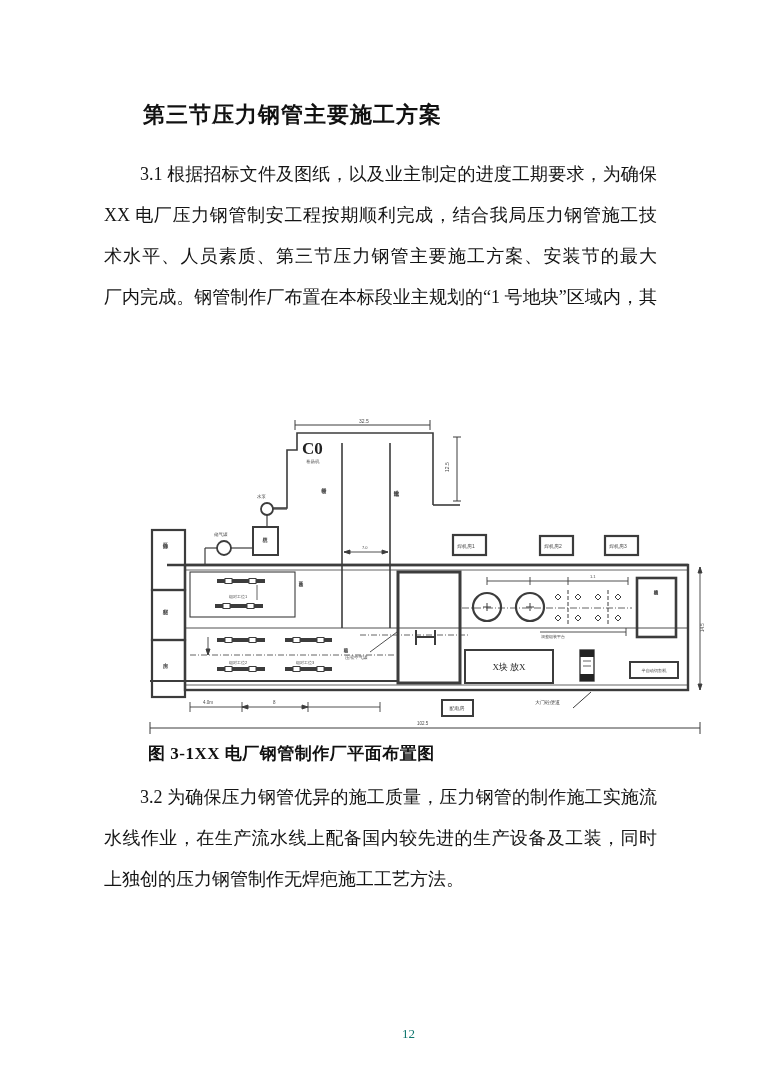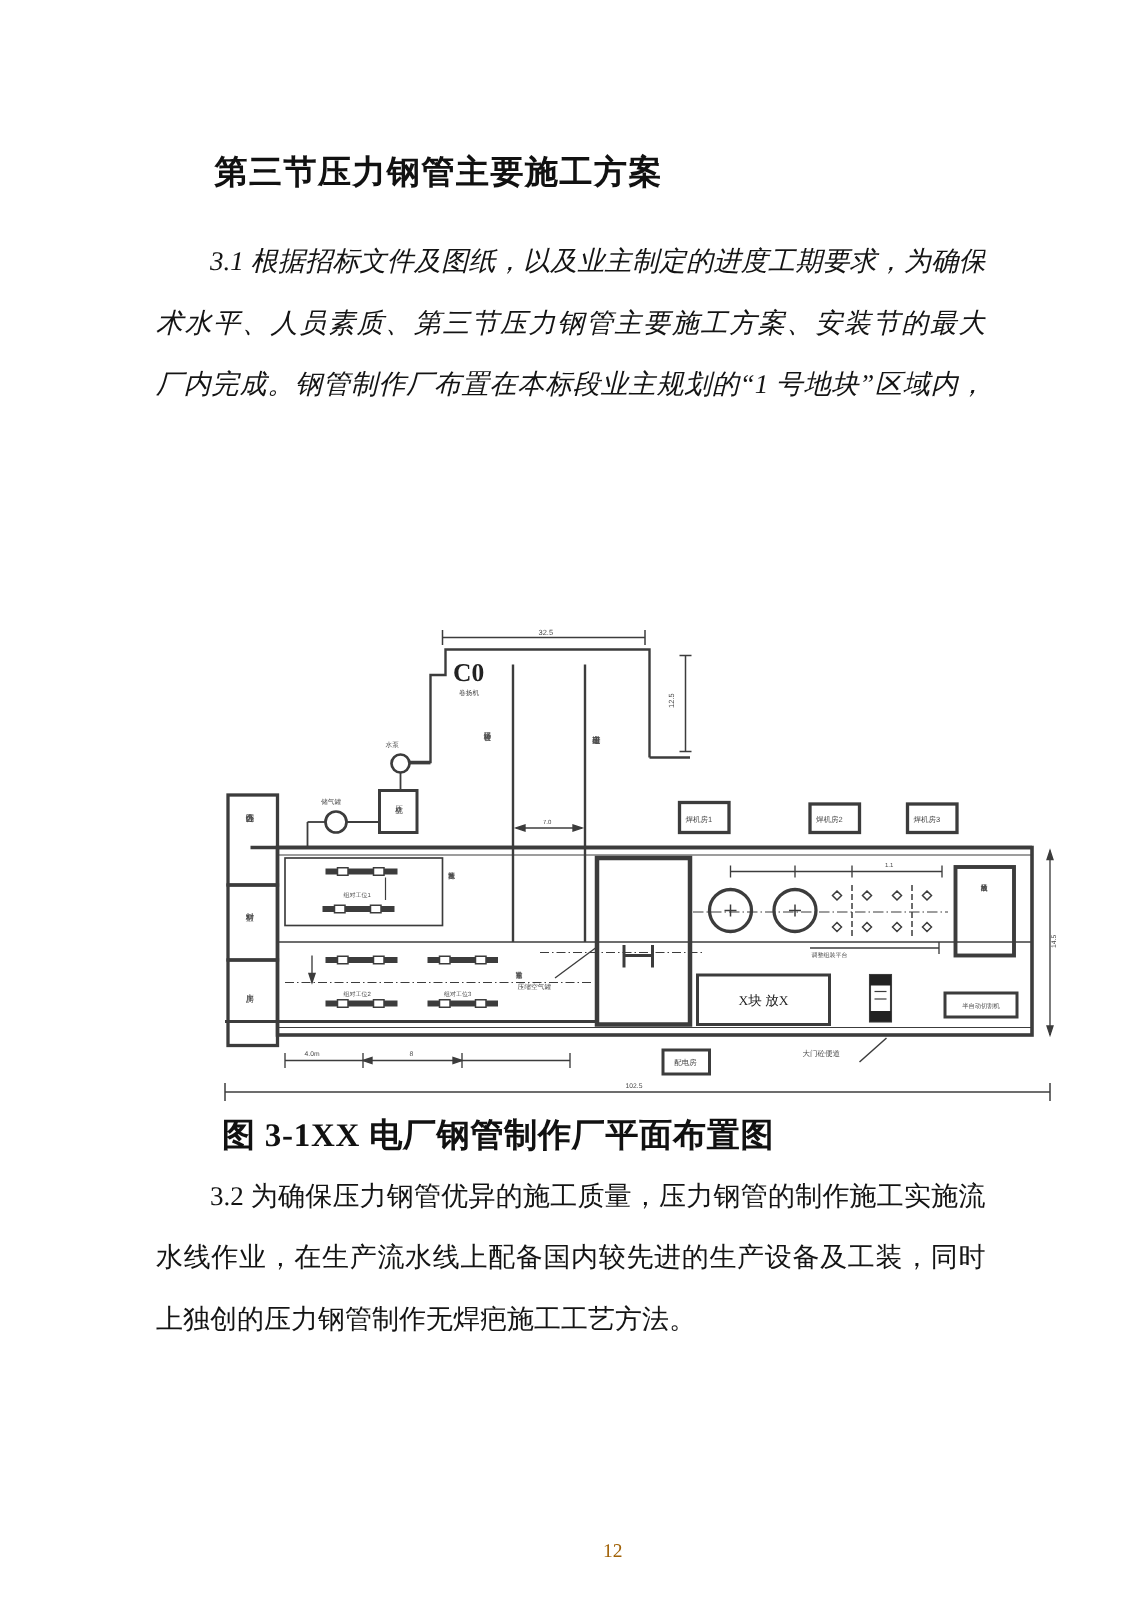--- a/index.html
+++ b/index.html
@@ -12,41 +12,42 @@
     position:absolute;left:143px;top:90px;
     font-size:22px;font-weight:bold;letter-spacing:1px;white-space:nowrap;margin-top:10px;
   }
   .para{position:absolute;left:104px;width:553px;font-size:18px;color:#141414;}
   .para .line{
     line-height:41px;height:41px;text-align:justify;text-align-last:justify;
     white-space:normal;overflow:hidden;
   }
   .para .line.last{text-align-last:left;}
   .para .line.indent{text-indent:36px;}
-  #para1{top:154px;font-style:italic;}
+  #para1{top:154px;}
   #para2{top:777px;}
   .caption{
     position:absolute;left:148px;top:742px;
-    font-size:22px;font-weight:bold;white-space:nowrap;letter-spacing:.5px;
-  }
-  .pagenum{position:absolute;left:402px;top:1026px;font-size:13px;color:#a16207;}
+    font-size:17px;font-weight:bold;white-space:nowrap;letter-spacing:.5px;
+  }
+  .pagenum{position:absolute;left:402px;top:1026px;font-size:13px;color:#0f766e;}
   .figwrap{position:absolute;left:145px;top:418px;width:565px;height:322px;}
   svg text{fill:#4a4a4a;font-family:"Liberation Sans","DejaVu Sans",sans-serif;}
   svg .big{fill:#222;font-family:"Liberation Serif","DejaVu Serif",serif;}
   .vtext{writing-mode:vertical-rl;text-orientation:upright;}
 </style>
 </head>
 <body>
 
 <div class="page">
 
   <div class="heading">第三节压力钢管主要施工方案</div>
 
   <div class="para" id="para1">
     <div class="line indent">3.1 根据招标文件及图纸，以及业主制定的进度工期要求，为确保</div>
+    <div class="line">XX 电厂压力钢管制安工程按期顺利完成，结合我局压力钢管施工技</div>
     <div class="line">术水平、人员素质、第三节压力钢管主要施工方案、安装节的最大</div>
     <div class="line">厂内完成。钢管制作厂布置在本标段业主规划的“1 号地块”区域内，其</div>
   </div>
 
   <div class="figwrap">
   <svg width="565" height="322" viewBox="0 0 565 322">
     <g stroke="#3c3c3c" fill="none">
 
       <g stroke-width="1">
         <line x1="150" y1="7" x2="285" y2="7"></line>

